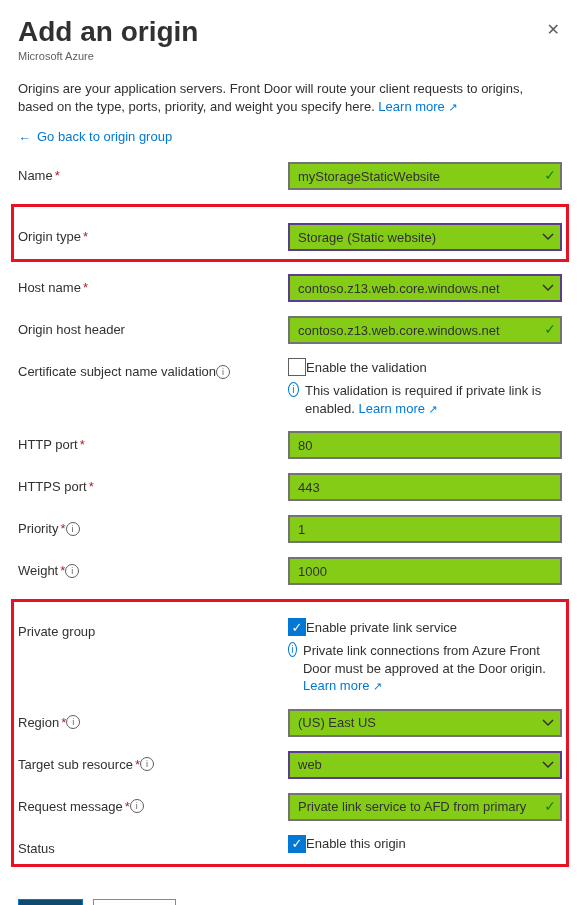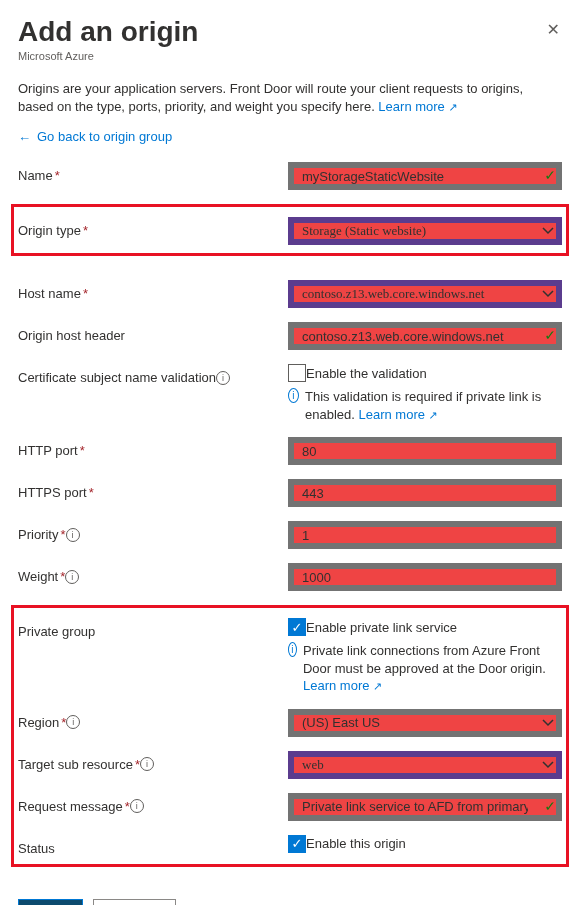--- a/index.html
+++ b/index.html
@@ -24,41 +24,41 @@
   .form-row { display:flex; align-items:flex-start; margin-bottom:14px; }
   .form-row .label-col { width:270px; padding-top:6px; display:flex; align-items:center; }
   .form-row .input-col { flex:1; position:relative; }
   .req { color:#a4262c; margin-left:2px; }
   .info-icon {
     display:inline-flex; width:14px; height:14px; border:1px solid #605e5c; border-radius:50%;
     align-items:center; justify-content:center; font-size:9px; color:#605e5c; cursor:default;
   }
   .info-icon.blue { border-color:#0078d4; color:#0078d4; width:15px; height:15px; font-size:10px; }
   input[type=text].txt, .select-box {
-    width:100%; height:28px; border:6px solid #737373; padding:0 28px 0 8px;
-    font-size:13px; font-family:inherit; color:#323130; background:#ef4444;
-  }
-  .validated { border-color:#5b3c8e;font-family:Liberation Serif, serif; }
+    width:100%; height:28px; border:2px solid #737373; padding:0 28px 0 8px;
+    font-size:13px; font-family:inherit; color:#323130; background:#84cc16;
+  }
+  .validated { border-color:#5b3c8e; }
   .check-mark {
     position:absolute; right:6px; top:5px; color:#107c10; font-size:14px; pointer-events:none;
   }
   .select-box { display:flex; align-items:center; cursor:pointer; }
   .chevron {
     position:absolute; right:8px; top:8px; pointer-events:none;
   }
   .chevron svg { width:12px; height:12px; }
   .checkbox-row { display:flex; align-items:center; gap:0; }
   .cb {
     width:18px; height:18px; border:1px solid #605e5c; display:inline-flex;
     align-items:center; justify-content:center; cursor:pointer; flex-shrink:0; background:#fff;
   }
   .cb.checked { background:#0078d4; border-color:#0078d4; color:#fff; }
   .cb.checked::after { content:"✓"; font-size:13px; line-height:1; }
   .helper { display:flex; gap:6px; margin-top:6px; color:#323130; font-size:13px; line-height:1.35; }
-  .highlight-box { border:3px solid #e81123; padding:10px 4px 2px 4px; margin:0 -7px 24px -7px; }
+  .highlight-box { border:3px solid #e81123; padding:16px 4px 2px 4px; margin:0 -7px 12px -7px; }
   .footer-btns { margin-top:32px; display:flex; gap:10px; }
   .btn {
     height:28px; padding:0 20px; font-size:13px; font-family:inherit; cursor:pointer;
     border:1px solid #8a8886; background:#fff; color:#15803d;
   }
   .btn.primary { background:#0c4a6e; border-color:#0078d4; color:#fff; }
 </style>
 </head>
 <body>
 

